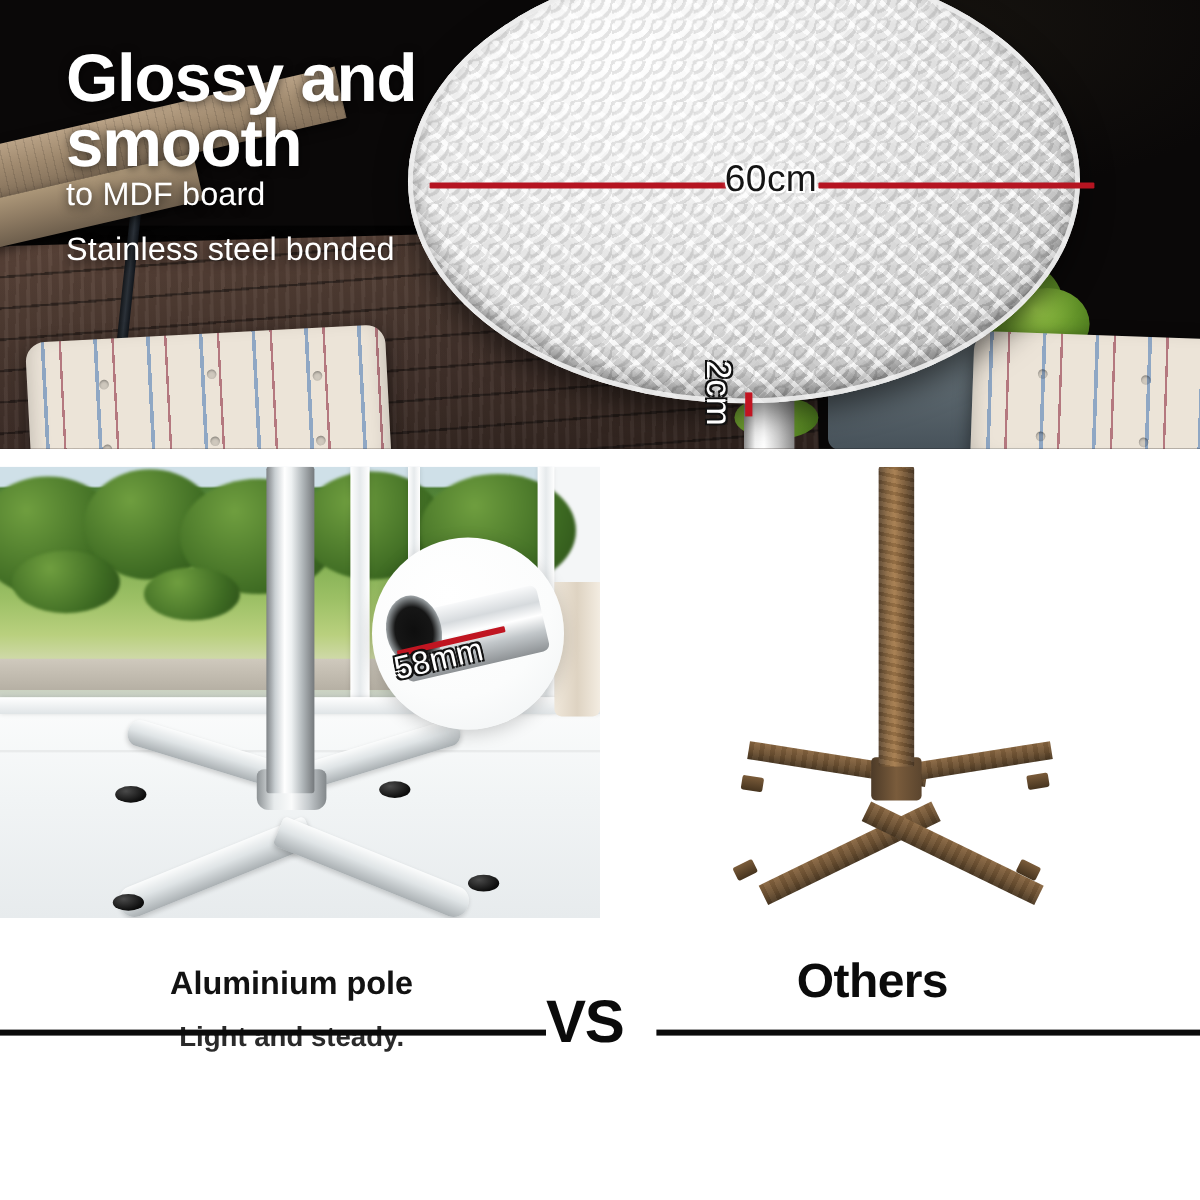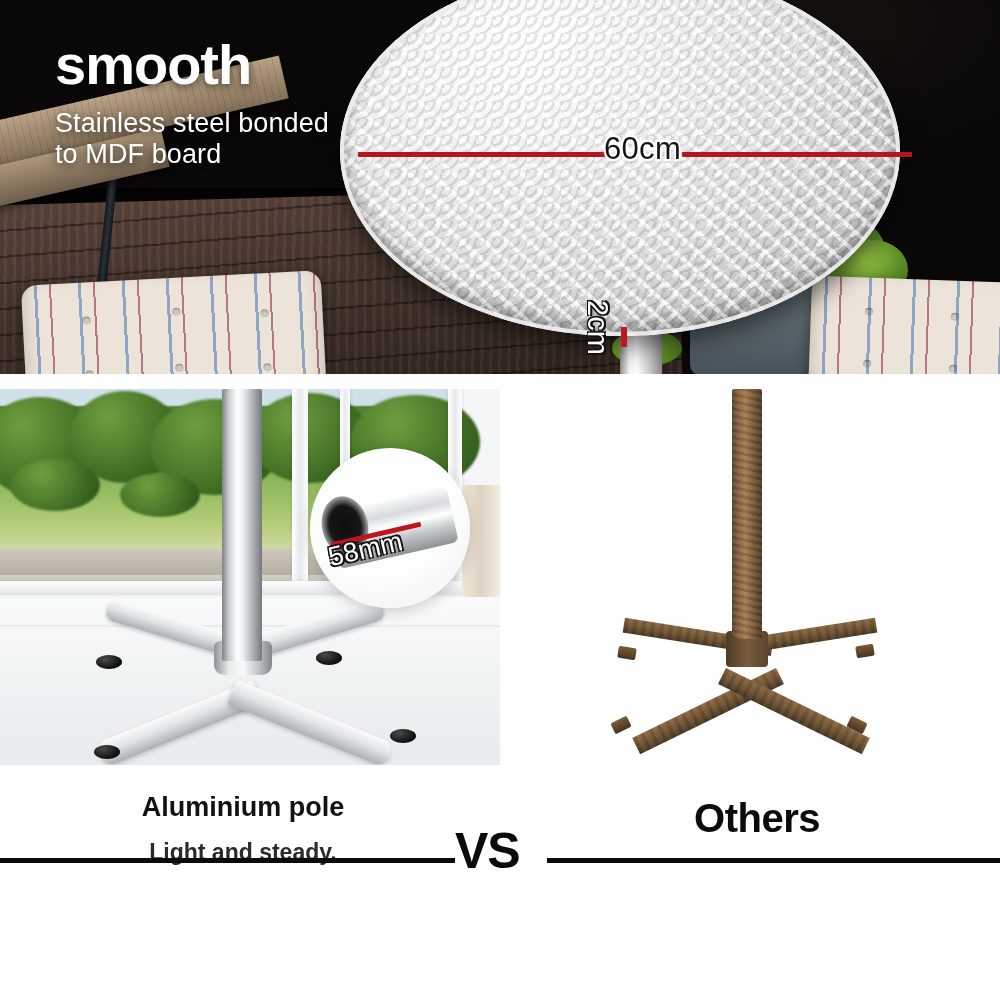--- a/index.html
+++ b/index.html
@@ -344,39 +344,39 @@
   .rust-tip.t3 { left:112px; top:330px; transform:rotate(-26deg); }
   .rust-tip.t4 { left:348px; top:330px; transform:rotate(26deg); }
 
   
   #vs-section {
     position:absolute; left:0; top:780px; width:1000px; height:220px;
     background:#ffffff;
   }
   .vs-col { position:absolute; top:0; width:430px; text-align:center; }
   .vs-col.ours   { left:28px; }
-  .vs-col.others { left:542px;text-align:center; }
+  .vs-col.others { left:512px;text-align:center; }
   .vs-title {
     font-size:40px; font-weight:bold; color:#0b0b0b;
     letter-spacing:-.5px; line-height:1;
     padding-top:18px;
   }
   .vs-rule {
     position:absolute; height:5px; background:#0b0b0b; top:78px;
   }
   .vs-rule.left  { left:0px;   width:455px; }
   .vs-rule.right { left:547px; width:453px; }
   .vs-word {
     position:absolute; left:455px; top:46px; width:92px;
     text-align:left;
     font-size:50px; font-weight:bold; color:#0b0b0b;
     letter-spacing:-1px; line-height:1;
   }
   .vs-sub {
-    margin-top:12px;
+    margin-top:24px;
     font-size:27px; font-weight:bold; color:#121212;
   }
   .vs-desc {
     margin-top:16px;
     font-size:23px; font-weight:700; color:#2a2a2a;
   }
 </style>
 </head>
 <body>
 
@@ -420,23 +420,24 @@
     <div class="table-rim"></div>
 
     <div class="dim-line l"></div>
     <div class="dim-line r"></div>
     <div class="dim-60">60cm</div>
 
     <div class="dim-tick"></div>
     <div class="dim-2">2cm</div>
 
     <div id="headline">
+      <div class="h1">Glossy and</div>
       <div class="h1">smooth</div>
+      <div class="sub" style="margin-top:0">to MDF board</div>
       <div class="sub">Stainless steel bonded</div>
-      <div class="sub" style="margin-top:0">to MDF board</div>
     </div>
   </div>
 
   <div id="photoL">
     <div class="garden"></div>
     <div class="tree" style="left:-20px;top:8px;width:120px;height:100px;"></div>
     <div class="tree" style="left:70px;top:2px;width:110px;height:92px;"></div>
     <div class="tree" style="left:150px;top:10px;width:130px;height:96px;"></div>
     <div class="tree" style="left:250px;top:4px;width:120px;height:90px;"></div>
     <div class="tree" style="left:350px;top:6px;width:130px;height:94px;"></div>

